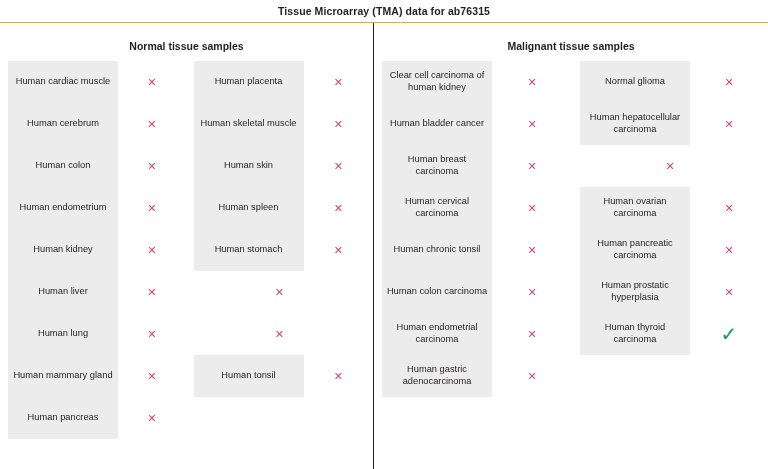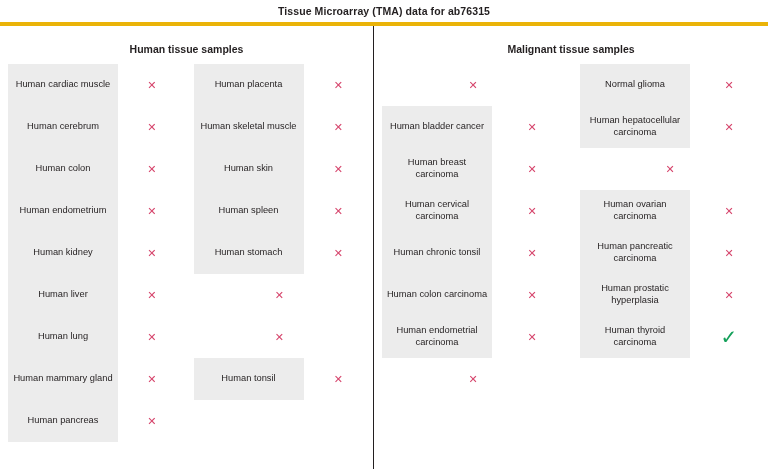--- a/index.html
+++ b/index.html
@@ -16,21 +16,21 @@
     overflow: hidden;
   }
   .page {
     width: 768px;
     height: 469px;
     box-sizing: border-box;
     position: relative;
   }
   .title-bar {
     height: 22px;
-    border-bottom: 4px solid #eab308;
+    border-bottom: 1px solid #eab308;
     display: flex;
     align-items: center;
     justify-content: center;
   }
   .title-text {
     font-size: 10.5px;
     font-weight: bold;
     letter-spacing: 0.1px;
   }
   .content {
@@ -113,21 +113,21 @@
 <body>
 
 <div class="page">
   <div class="title-bar">
     <div class="title-text">Tissue Microarray (TMA) data for ab76315</div>
   </div>
 
   <div class="content">
 
     <div class="panel panel-left">
-      <div class="panel-heading">Human tissue samples</div>
+      <div class="panel-heading">Normal tissue samples</div>
       <div class="columns">
         <div class="col col-a">
 
           <div class="row">
             <div class="cell-label">Human cardiac muscle</div>
             <div class="cell-mark">
                 <span class="mark-neg">✕</span>
               </div>
           </div>
           <div class="row">
@@ -232,20 +232,21 @@
         </div>
       </div>
     </div>
 
     <div class="panel panel-right">
       <div class="panel-heading">Malignant tissue samples</div>
       <div class="columns">
         <div class="col col-a">
 
           <div class="row">
+            <div class="cell-label">Clear cell carcinoma of human kidney</div>
             <div class="cell-mark">
                 <span class="mark-neg">✕</span>
               </div>
           </div>
           <div class="row">
             <div class="cell-label">Human bladder cancer</div>
             <div class="cell-mark">
                 <span class="mark-neg">✕</span>
               </div>
           </div>
@@ -273,20 +274,21 @@
                 <span class="mark-neg">✕</span>
               </div>
           </div>
           <div class="row">
             <div class="cell-label">Human endometrial carcinoma</div>
             <div class="cell-mark">
                 <span class="mark-neg">✕</span>
               </div>
           </div>
           <div class="row">
+            <div class="cell-label">Human gastric adenocarcinoma</div>
             <div class="cell-mark">
                 <span class="mark-neg">✕</span>
               </div>
           </div>
 
         </div>
         <div class="col col-b">
 
           <div class="row">
             <div class="cell-label">Normal glioma</div>

